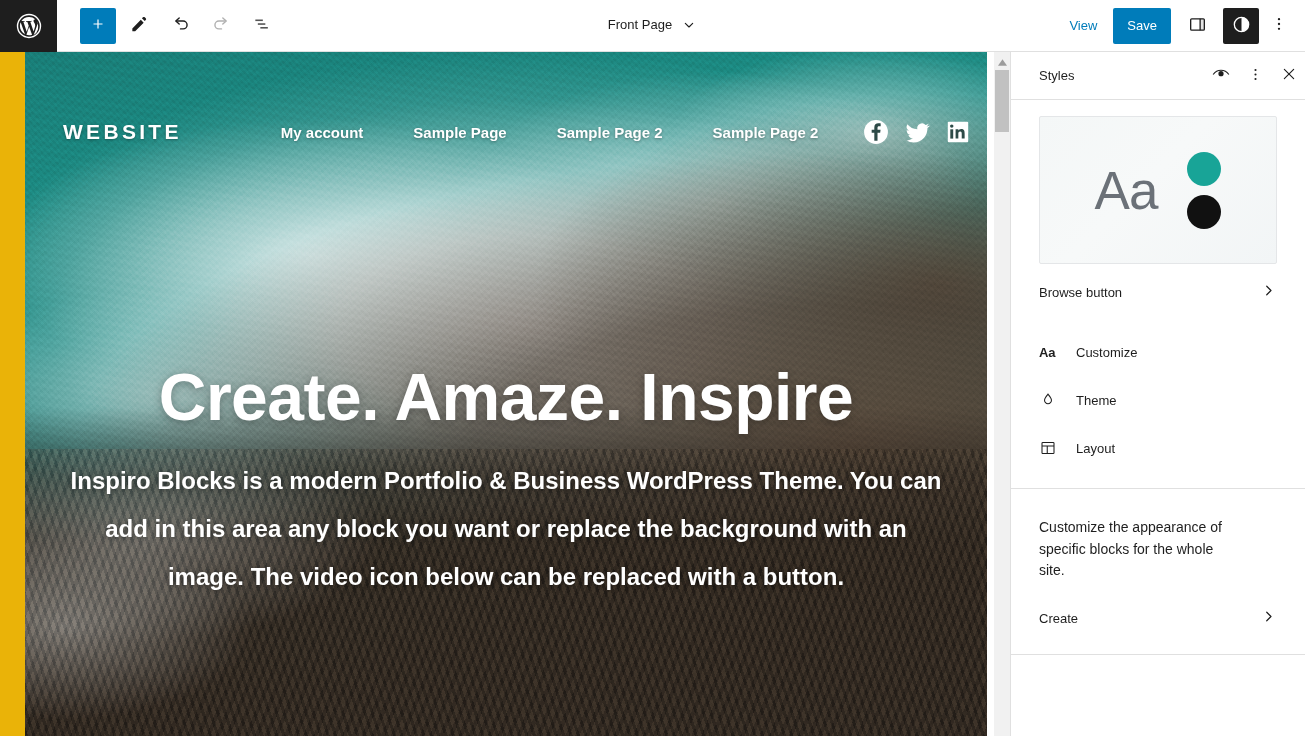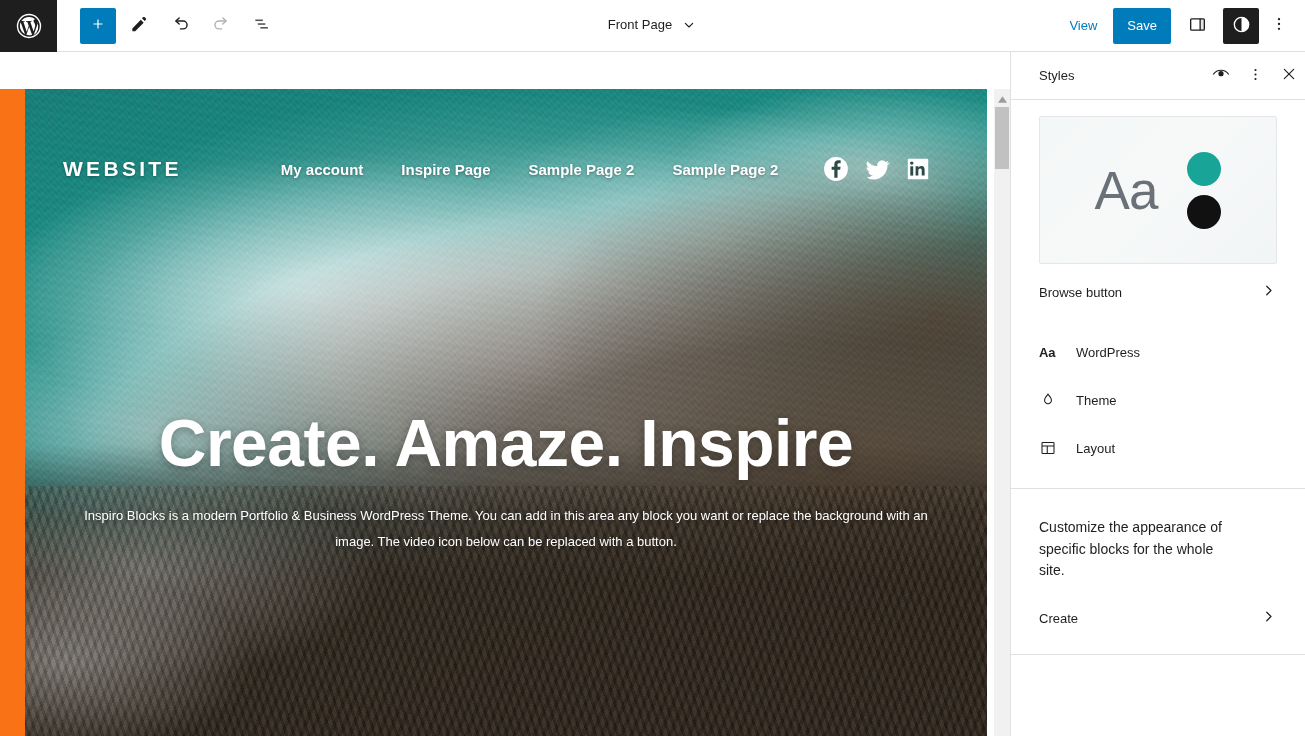--- a/index.html
+++ b/index.html
@@ -62,21 +62,21 @@
   }
   .icon-btn.active { background: #1e1e1e; }
   .icon-btn.dots { margin-left: 6px; width: 28px; }
 
   
   .body { flex: 1 1 auto; display: flex; min-height: 0; position: relative; }
 
   
   .canvas-wrap {
     position: relative; width: 1010px; flex: 0 0 1010px;
-    background: #f97316; overflow: hidden; margin-top: 37px;
+    background: #eab308; overflow: hidden;
   }
   .canvas-frame {
     position: absolute; left: 25px; top: 0px; width: 962px; height: 684px;
     overflow: hidden; background: #2e4a48;
   }
   .hero {
     position: absolute; inset: 0;
     background-color: #1f6f6a;
     background-image:
       
@@ -116,44 +116,44 @@
   .site-header {
     position: absolute; left: 0; right: 0; top: 52px; height: 56px;
     display: flex; align-items: center; padding: 0 34px 0 38px; z-index: 4;
   }
   .site-logo {
     color: #fff; font-size: 21px; font-weight: 700;
     letter-spacing: 3.3px; white-space: nowrap;
     text-shadow: 0 1px 3px rgba(0,0,0,.35); cursor: pointer;
   }
   .site-nav {
-    display: flex; align-items: center; gap: 4px; margin-left: 82px;
+    display: flex; align-items: center; gap: 16px; margin-left: 82px;
   }
   .site-nav a {
     color: #fff; font-size: 15px; font-weight: 600; text-decoration: none;
     padding: 0 17px; white-space: nowrap;
     text-shadow: 0 1px 3px rgba(0,0,0,.35); cursor: pointer;
   }
   .social {
     display: flex; align-items: center; gap: 15px; margin-left: 28px;
   }
   .social span { display: flex; cursor: pointer; }
 
   
   .hero-body {
-    position: absolute; left: 0; right: 0; top: 318px; z-index: 4;
+    position: absolute; left: 0; right: 0; top: 309px; z-index: 4;
     text-align: center; padding: 0 40px;
   }
   .hero-title {
     color: #fff; font-size: 66px; font-weight: 700; line-height: 1.12;
     letter-spacing: -.5px; text-shadow: 0 2px 10px rgba(0,0,0,.3);
   }
   .hero-text {
     margin: 22px auto 0; max-width: 876px;
-    color: #fff; font-size: 13px; line-height: 2.0; font-weight: 400;
+    color: #fff; font-size: 24px; line-height: 2.0; font-weight: 700;
     text-shadow: 0 1px 6px rgba(0,0,0,.45);
   }
 
   
   .scroll-col {
     position: absolute; right: 0; top: 0; width: 23px; height: 100%;
     background: #fff;
   }
   .scroll-track {
     position: absolute; left: 7px; top: 0; width: 16px; height: 100%;
@@ -319,21 +319,21 @@
       <div class="canvas-frame">
         <div class="hero">
           <div class="hero-noise"></div>
           <div class="hero-rock-detail"></div>
         </div>
 
         <div class="site-header">
           <div class="site-logo">WEBSITE</div>
           <nav class="site-nav">
             <a>My account</a>
-            <a>Inspire Page</a>
+            <a>Sample Page</a>
             <a>Sample Page 2</a>
             <a>Sample Page 2</a>
           </nav>
           <div class="social">
             <span>
               <svg width="26" height="26" viewBox="0 0 24 24">
                   <circle cx="12" cy="12" r="11" fill="#fff"></circle>
                   <path d="M13.4 20v-7.3h2.45l.37-2.85H13.4V8.03c0-.82.23-1.38 1.41-1.38h1.5V4.11c-.26-.04-1.16-.11-2.2-.11-2.18 0-3.67 1.33-3.67 3.77v2.1H8v2.85h2.44V20h2.96z" fill="#2d4a47"></path>
                 </svg>
             </span>
@@ -418,21 +418,21 @@
           <span>
             <svg width="17" height="17" viewBox="0 0 24 24" fill="none" stroke="#1e1e1e" stroke-width="1.7" stroke-linecap="round" stroke-linejoin="round">
                 <path d="M9.5 6 15.5 12l-6 6"></path>
               </svg>
           </span>
         </div>
 
         <div class="group">
           <div class="sb-row">
             <span class="ic aa">Aa</span>
-            <span class="lbl">WordPress</span>
+            <span class="lbl">Customize</span>
           </div>
           <div class="sb-row">
             <span class="ic">
               <svg width="18" height="18" viewBox="0 0 24 24" fill="none" stroke="#1e1e1e" stroke-width="1.4">
                 <path d="M12 4.2c2.2 2.6 4.6 5.2 4.6 8.1A4.6 4.6 0 0 1 12 17a4.6 4.6 0 0 1-4.6-4.7c0-2.9 2.4-5.5 4.6-8.1z"></path>
               </svg>
             </span>
             <span class="lbl">Theme</span>
           </div>
           <div class="sb-row">

